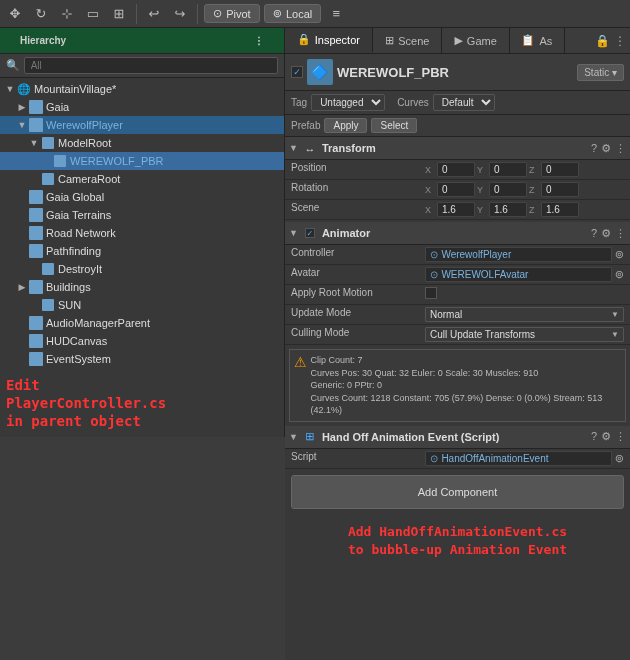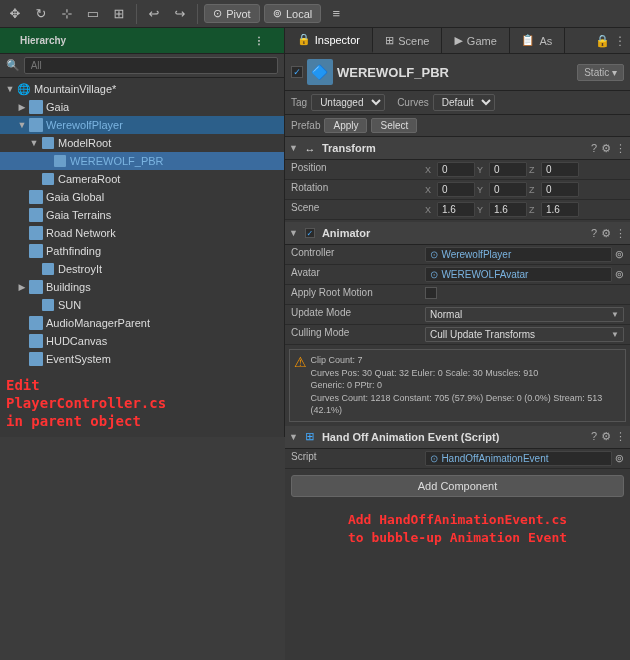--- a/index.html
+++ b/index.html
@@ -76,21 +76,21 @@
     .checkbox { width: 12px; height: 12px; background: #2a2a2a; border: 1px solid #555; display: flex; align-items: center; justify-content: center; }
     .checkmark { color: #4af; font-size: 9px; }
     .obj-field { background: #2a2a2a; border: 1px solid #444; color: #7ab3e0; padding: 1px 4px; font-size: 10px; flex: 1; border-radius: 1px; display: flex; align-items: center; gap: 3px; }
 
     
     .info-box { background: #3a3a3a; border: 1px solid #555; margin: 4px; padding: 4px; font-size: 9px; color: #bbb; display: flex; gap: 4px; }
     .info-icon { color: #f90; font-size: 14px; flex-shrink: 0; }
     .info-text { line-height: 1.4; }
 
     
-    .add-component-btn { margin: 6px; background: #555; border: 1px solid #666; color: #ddd; padding: 4px; font-size: 11px; border-radius: 3px; cursor: pointer; text-align: center; }
+    .add-component-btn { margin: 6px; background: #555; border: 1px solid #666; color: #ddd; padding: 10px; font-size: 11px; border-radius: 3px; cursor: pointer; text-align: center; }
 
     
     .red-arrow-1 { color: #ff3333; font-size: 14px; font-family: monospace; font-weight: bold; line-height: 1.3; }
 
     .left-panel-wrapper { width: 285px; position: relative; flex-shrink: 0; }
 
     
     ::-webkit-scrollbar { width: 8px; }
     ::-webkit-scrollbar-track { background: #2a2a2a; }
     ::-webkit-scrollbar-thumb { background: #555; border-radius: 4px; }

